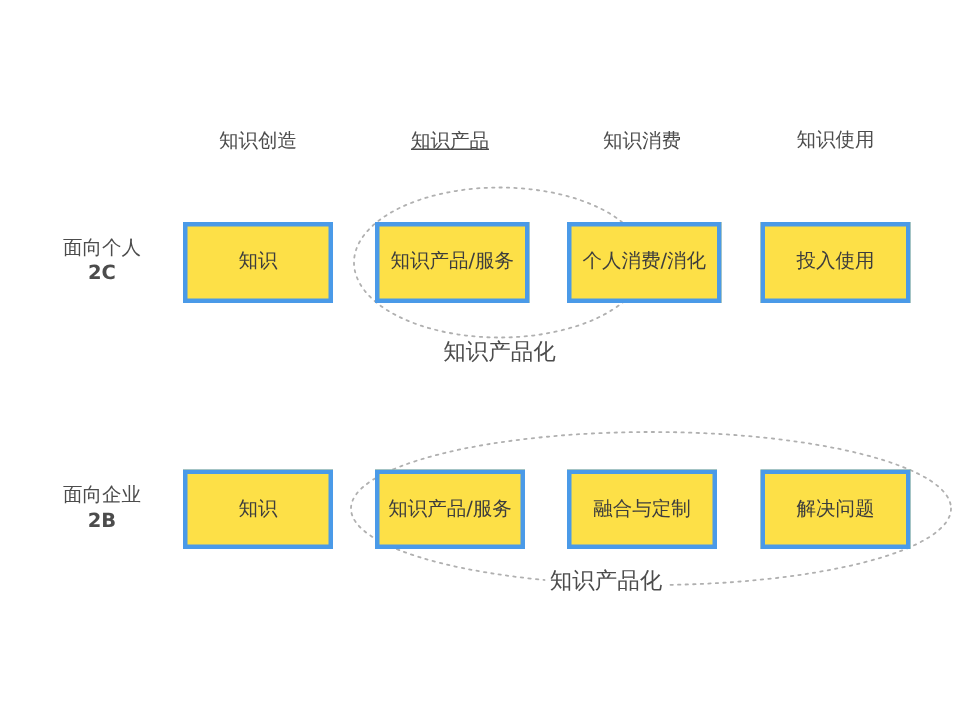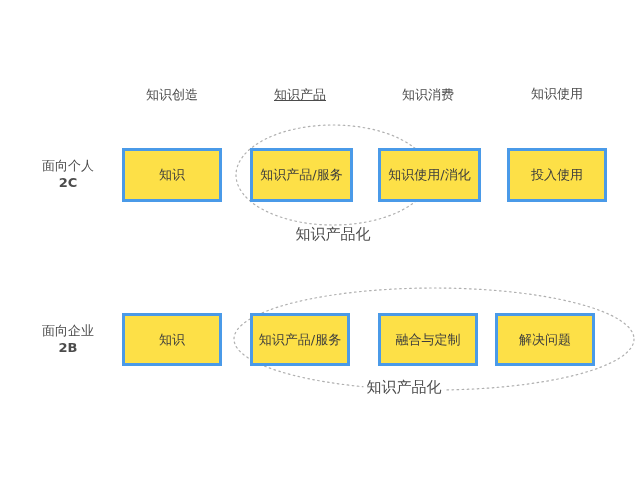--- a/index.html
+++ b/index.html
@@ -111,21 +111,21 @@
     <span class="row-label-sub">2C</span>
   </div>
 
   <div class="node-box" style="left:122px; top:148px; width:100px; height:54px;">
     <span class="node-label">知识</span>
   </div>
   <div class="node-box" style="left:250px; top:148px; width:103px; height:54px;">
     <span class="node-label">知识产品/服务</span>
   </div>
   <div class="node-box" style="left:378px; top:148px; width:103px; height:54px;">
-    <span class="node-label">知识使用/消化</span>
+    <span class="node-label">个人消费/消化</span>
   </div>
   <div class="node-box" style="left:507px; top:148px; width:100px; height:54px;">
     <span class="node-label">投入使用</span>
   </div>
 
   <div class="ellipse-caption" style="left:333px; top:226px;">知识产品化</div>
 
   <div class="row-label" style="left:68px; top:322px;">
     <span>面向企业</span>
     <span class="row-label-sub">2B</span>
@@ -133,19 +133,19 @@
 
   <div class="node-box" style="left:122px; top:313px; width:100px; height:53px;">
     <span class="node-label">知识</span>
   </div>
   <div class="node-box" style="left:250px; top:313px; width:100px; height:53px;">
     <span class="node-label">知识产品/服务</span>
   </div>
   <div class="node-box" style="left:378px; top:313px; width:100px; height:53px;">
     <span class="node-label">融合与定制</span>
   </div>
-  <div class="node-box" style="left:495px; top:313px; width:100px; height:53px;">
+  <div class="node-box" style="left:507px; top:313px; width:100px; height:53px;">
     <span class="node-label">解决问题</span>
   </div>
 
   <div class="ellipse-caption" style="left:404px; top:379px;">知识产品化</div>
 
 </div>
 
 </body></html>

